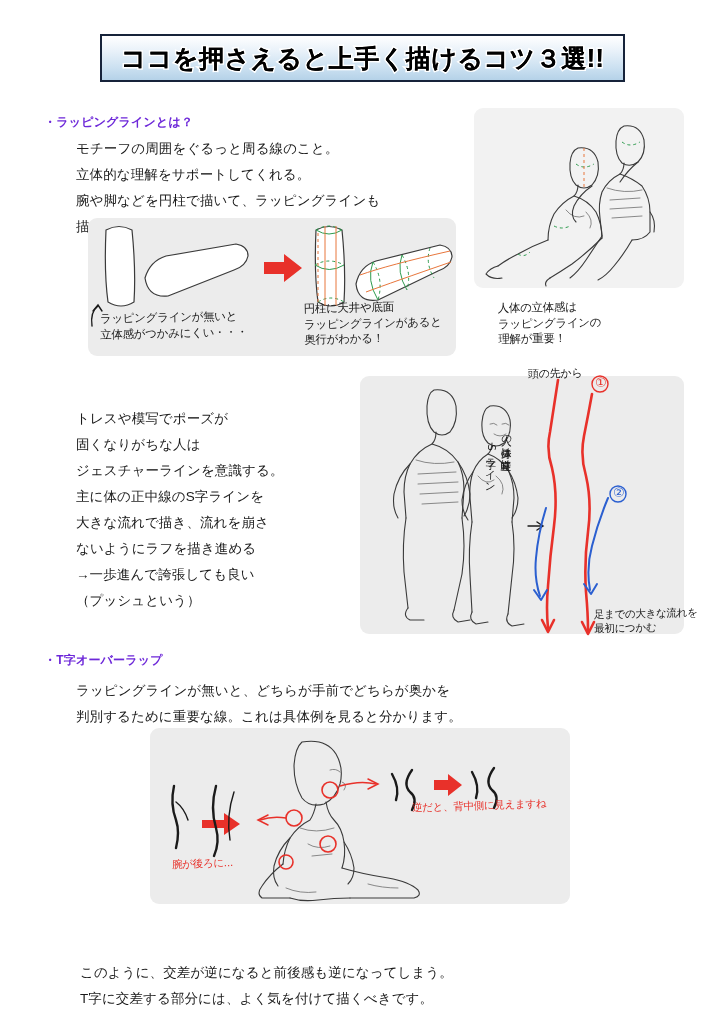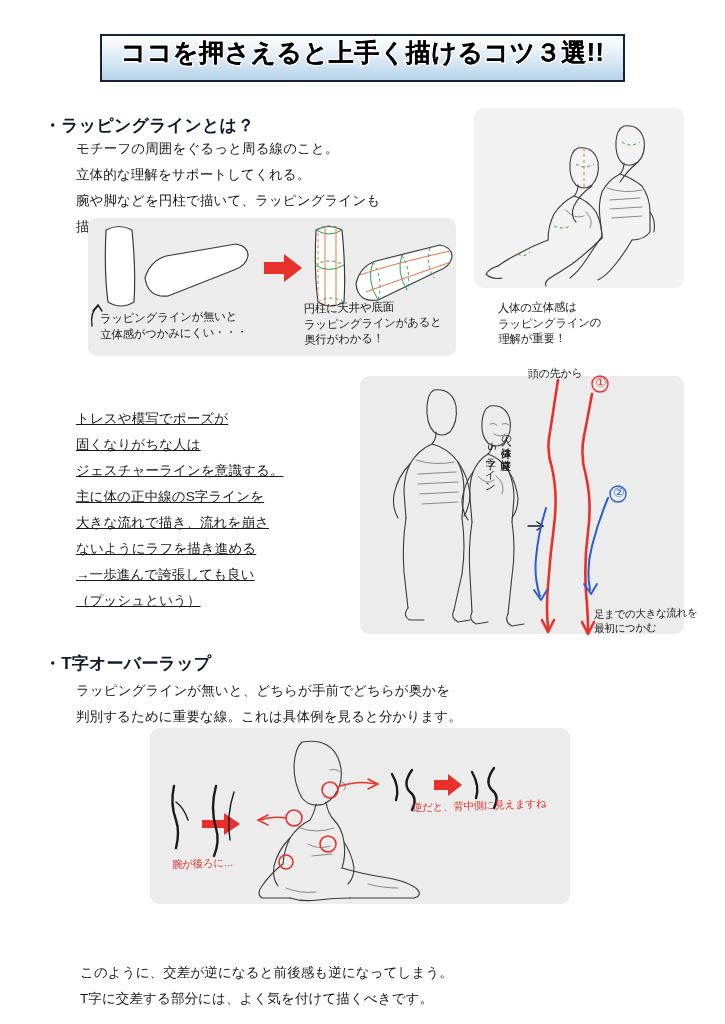--- a/index.html
+++ b/index.html
@@ -11,38 +11,38 @@
   }
   .page { position: relative; width: 725px; height: 1024px; }
 
   
   .title-banner {
     position: absolute;
     left: 100px; top: 34px;
     width: 525px; height: 48px;
     background: linear-gradient(to bottom, #ffffff 0%, #e8f1f9 35%, #c9dff0 75%, #b5d2e8 100%);
     border: 2px solid #16233a;
-    display: flex; justify-content: center;
+    display: flex; align-items: center; justify-content: center;
   }
   .title-text {
     font-size: 25px;
     font-weight: bold;
     color: #000000;
     letter-spacing: 0.5px;
     -webkit-text-stroke: 3px #ffffff;
     paint-order: stroke fill;
     text-shadow: 0 0 0 #000;
   }
 
   
   .sec-head {
     position: absolute;
-    font-size: 17px;
+    font-size: 12px;
     font-weight: bold;
-    color: #0f172a;
+    color: #6d28d9;
     letter-spacing: 0.2px;
     white-space: nowrap;
   }
   .body-text {
     position: absolute;
     font-size: 13.5px;
     color: #1a1a1a;
     line-height: 26px;
     white-space: pre-line;
     letter-spacing: 0.1px;
@@ -194,21 +194,21 @@
       <path class="wrap-od" d="M110 40 L110 80" stroke-width="0.7"></path>
       <path class="wrap-gd" d="M148 34 Q156 40 166 34" stroke-width="0.7"></path>
       <path class="wrap-gd" d="M80 118 Q88 122 96 118" stroke-width="0.7"></path>
       <path class="wrap-gd" d="M44 146 Q50 150 56 144" stroke-width="0.7"></path>
     </svg>
   </div>
   <div class="hand" style="left:498px; top:300px;">人体の立体感は
 ラッピングラインの
 理解が重要！</div>
 
-  <div class="body-text" style="left:76px; top:406px;text-decoration:underline;">トレスや模写でポーズが
+  <div class="body-text" style="left:76px; top:406px;">トレスや模写でポーズが
 固くなりがちな人は
 ジェスチャーラインを意識する。
 主に体の正中線のS字ラインを
 大きな流れで描き、流れを崩さ
 ないようにラフを描き進める
 →一歩進んで誇張しても良い
 （プッシュという）</div>
 
   <div class="panel" style="left:360px; top:376px; width:324px; height:258px;">
     <svg width="324" height="258" viewBox="0 0 324 258">

